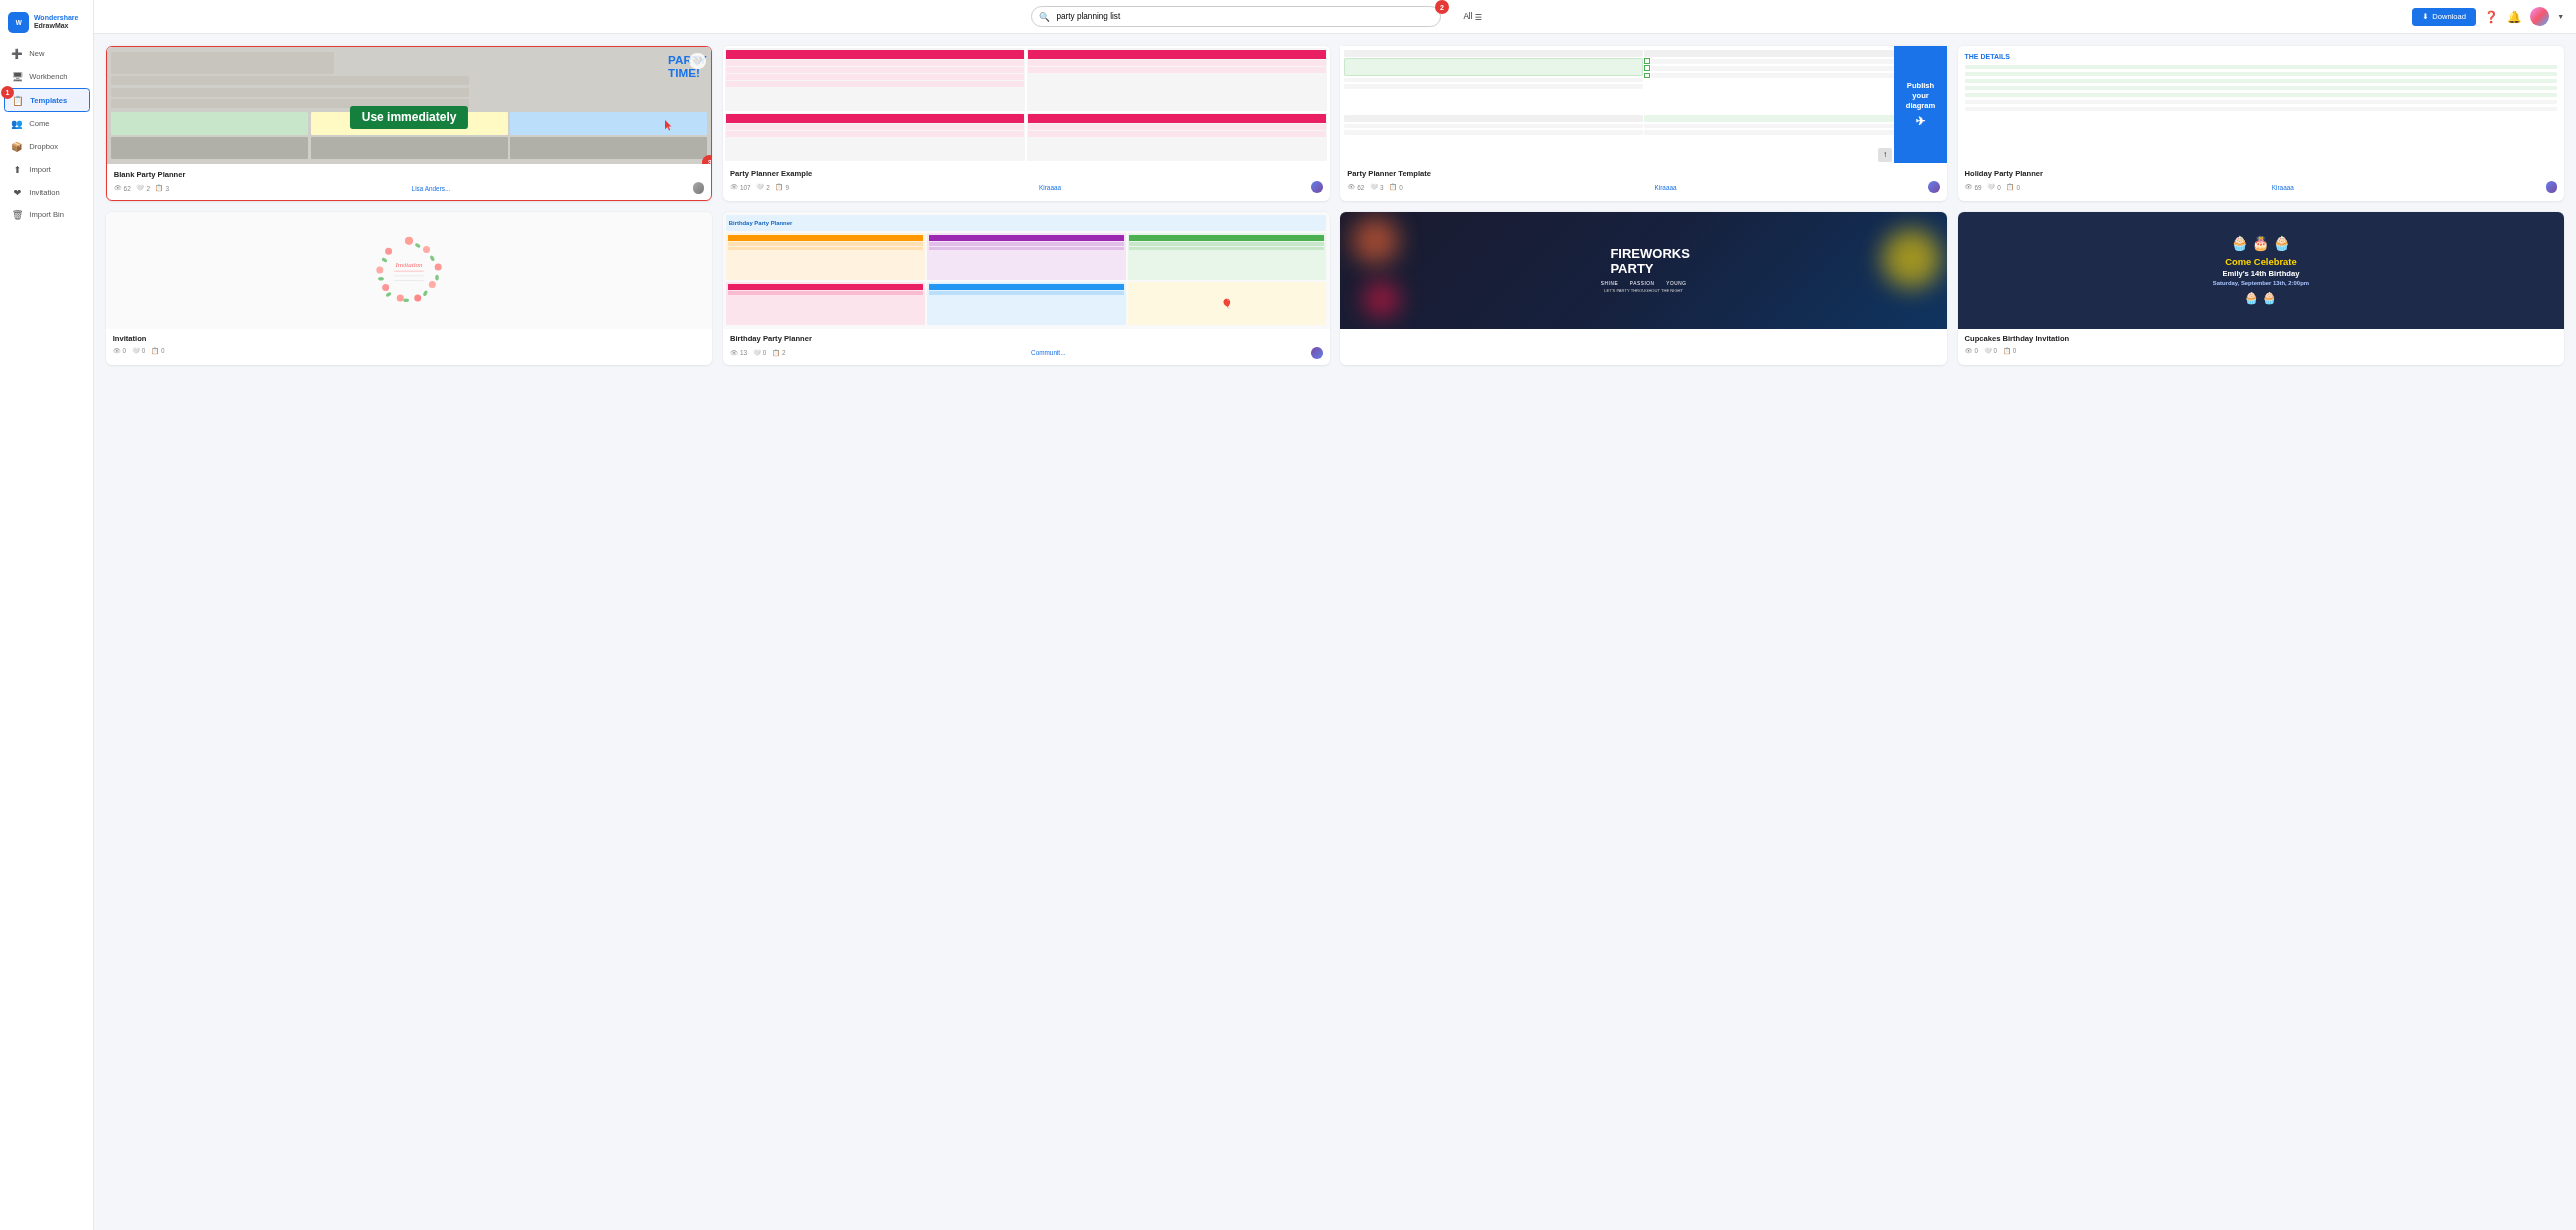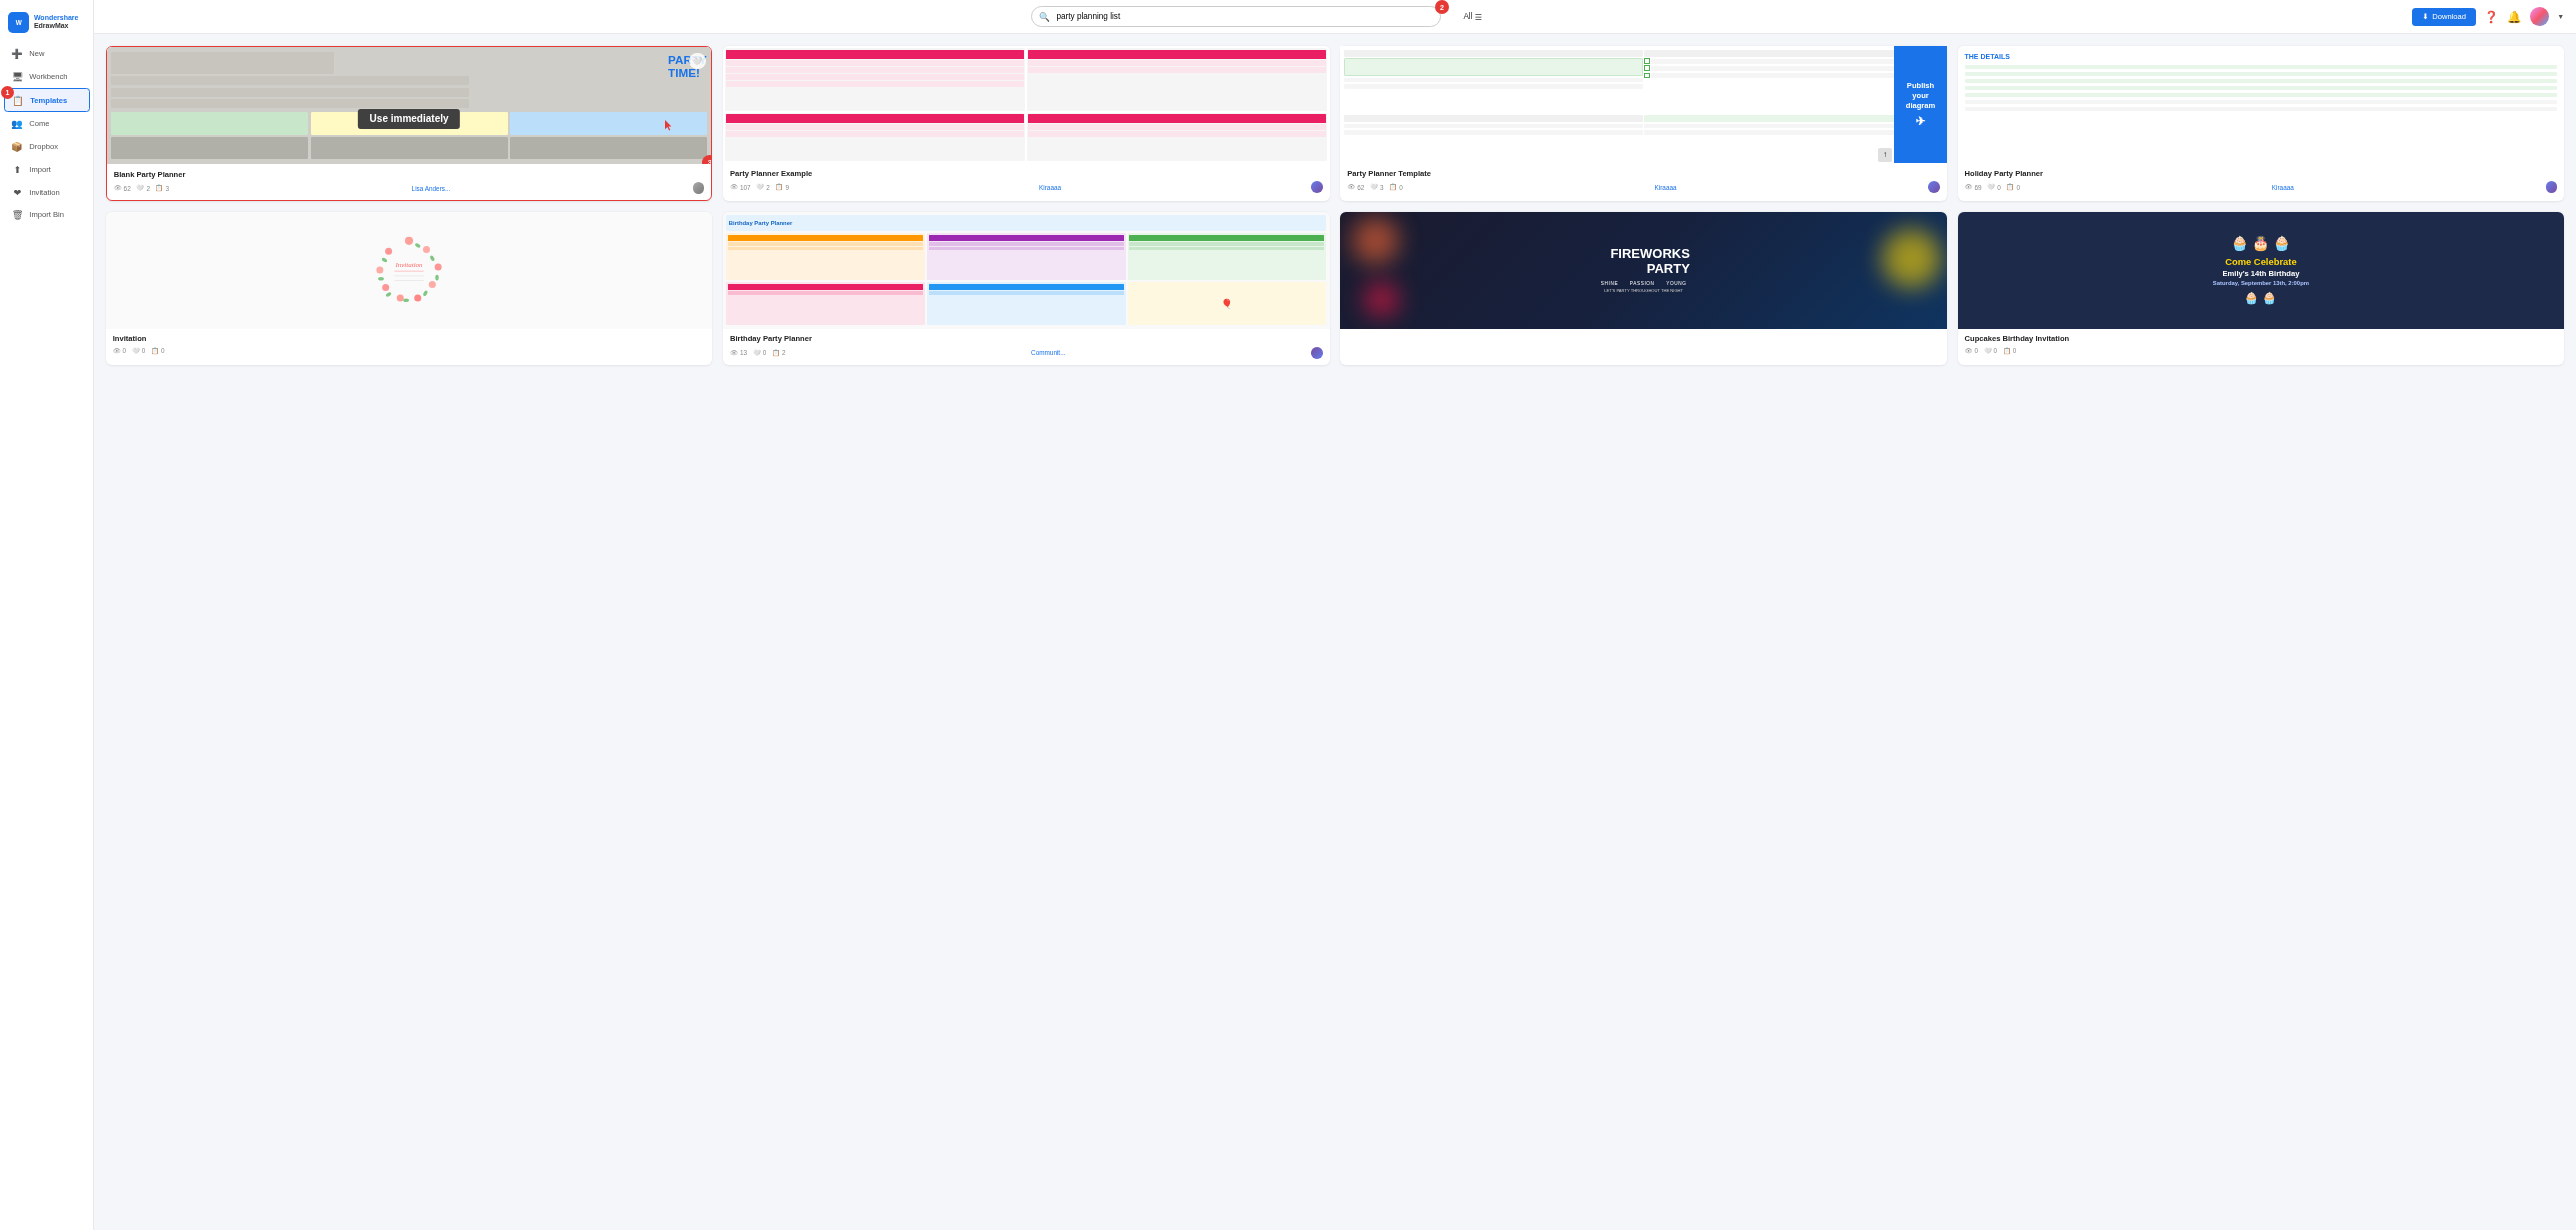--- a/index.html
+++ b/index.html
@@ -207,25 +207,25 @@
 
     
     .template-card.selected { border: 1.8px solid #e53935; }
 
     
     .use-btn {
       position: absolute;
       bottom: 35px;
       left: 50%;
       transform: translateX(-50%);
-      background: #404040;
+      background: #15803d;
       color: white;
       padding: 4.7px 11.7px;
       border-radius: 2.9px;
-      font-size: 10px;
+      font-size: 12px;
       font-weight: 600;
       white-space: nowrap;
       pointer-events: none;
     }
 
     
     .heart-icon {
       position: absolute;
       top: 5.9px;
       right: 5.9px;
@@ -277,21 +277,21 @@
       height: 100%;
       background: linear-gradient(135deg, #1a1a2e, #16213e, #0f3460);
       display: flex;
       align-items: center;
       justify-content: center;
       flex-direction: column;
       color: white;
       position: relative;
       overflow: hidden;
     }
-    .fireworks-title { font-size: 13px; font-weight: 900; text-align: right; line-height: 1.1; z-index: 2; margin-left: 13px; }
+    .fireworks-title { font-size: 13px; font-weight: 900; text-align: left; line-height: 1.1; z-index: 2; margin-left: 13px; }
     .fireworks-glow {
       position: absolute;
       border-radius: 50%;
       filter: blur(11.7px);
       opacity: 0.6;
     }
 
     
     .invitation-mock {
       background: #fafafa;

